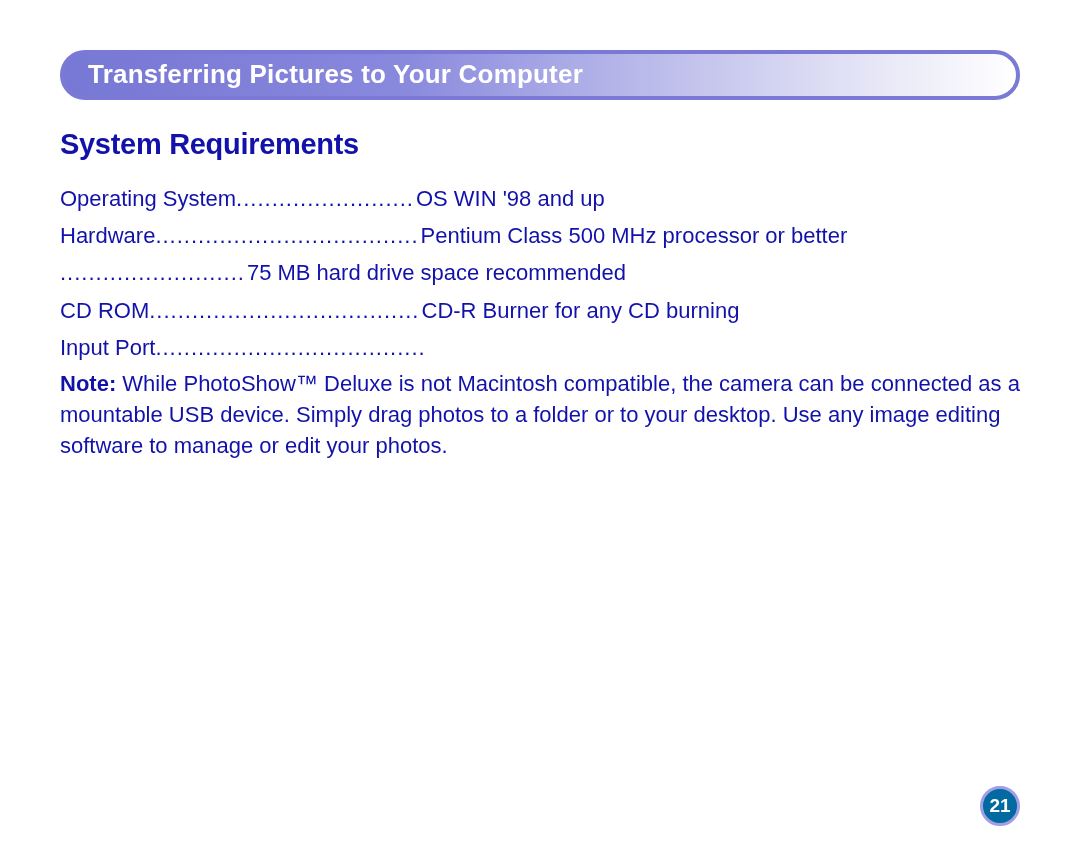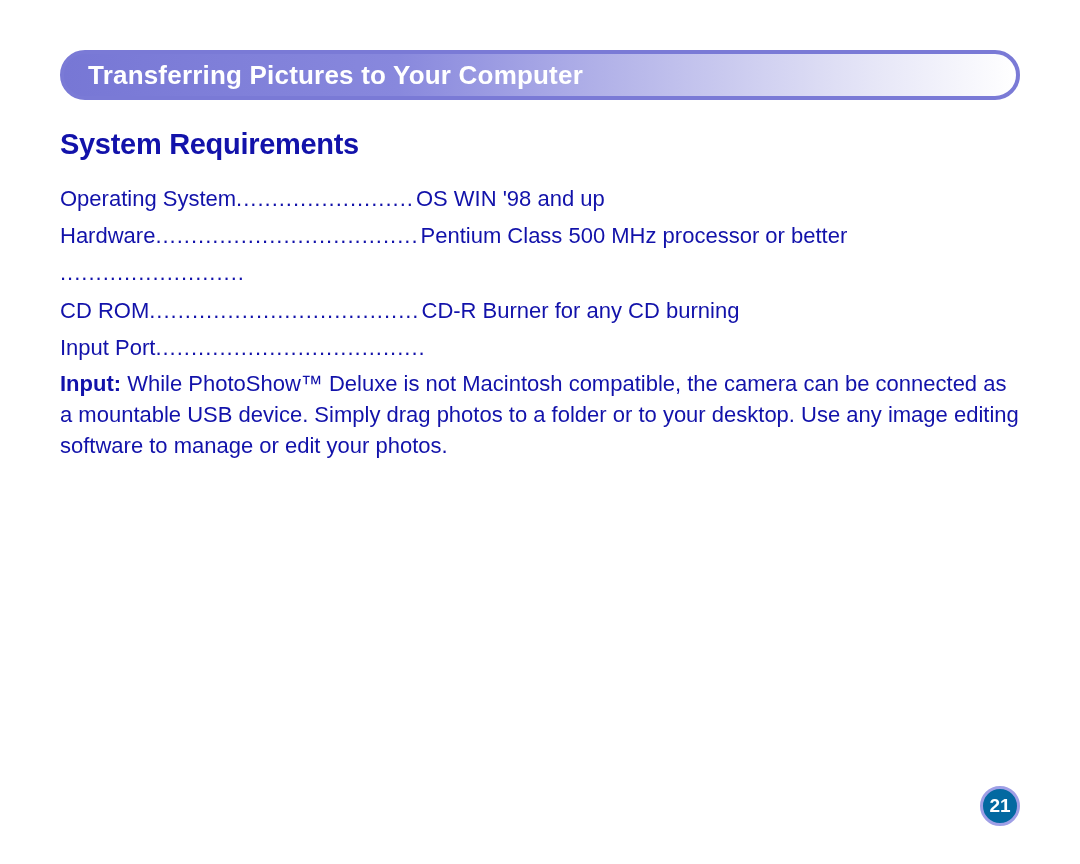--- a/index.html
+++ b/index.html
@@ -13,21 +13,21 @@
     position: relative;
   }
   .header-bar {
     position: relative;
     border: 4px solid #7a7ad6;
     border-radius: 40px;
     padding: 6px 24px;
     background: linear-gradient(to right, #7777d5 0%, #8888dd 35%, #b8b8ea 60%, #e6e6f7 85%, #ffffff 100%);
     height: 50px;
     display: flex;
-    align-items: center;
+    align-items: flex-end;
   }
   .header-title {
     color: #ffffff;
     font-weight: bold;
     font-size: 26px;
     letter-spacing: 0.2px;
   }
   .section-heading {
     color: #1212aa;
     font-weight: bold;
@@ -103,31 +103,32 @@
     <span class="req-dots">.........................</span>
     <span class="req-value">OS WIN '98 and up</span>
   </div>
   <div class="req-row">
     <span class="req-label">Hardware</span>
     <span class="req-dots">.....................................</span>
     <span class="req-value">Pentium Class 500 MHz processor or better</span>
   </div>
   <div class="req-row">
     <span class="req-dots">..........................</span>
+    <span class="req-value">75 MB hard drive space recommended</span>
   </div>
   <div class="req-row">
     <span class="req-label">CD ROM </span>
     <span class="req-dots">......................................</span>
     <span class="req-value">CD-R Burner for any CD burning</span>
   </div>
   <div class="req-row">
     <span class="req-label">Input Port</span>
     <span class="req-dots">......................................</span>
   </div>
 </div>
 
 <p class="note-block">
-  <span class="note-label">Input:</span><span> While PhotoShow™ Deluxe is not Macintosh compatible, the camera can be connected as a mountable USB device. Simply drag photos to a folder or to your desktop. Use any image editing software to manage or edit your photos.</span>
+  <span class="note-label">Note:</span><span> While PhotoShow™ Deluxe is not Macintosh compatible, the camera can be connected as a mountable USB device. Simply drag photos to a folder or to your desktop. Use any image editing software to manage or edit your photos.</span>
 </p>
 
 <div class="page-badge">
   <span>21</span>
 </div>
 
 </body></html>

